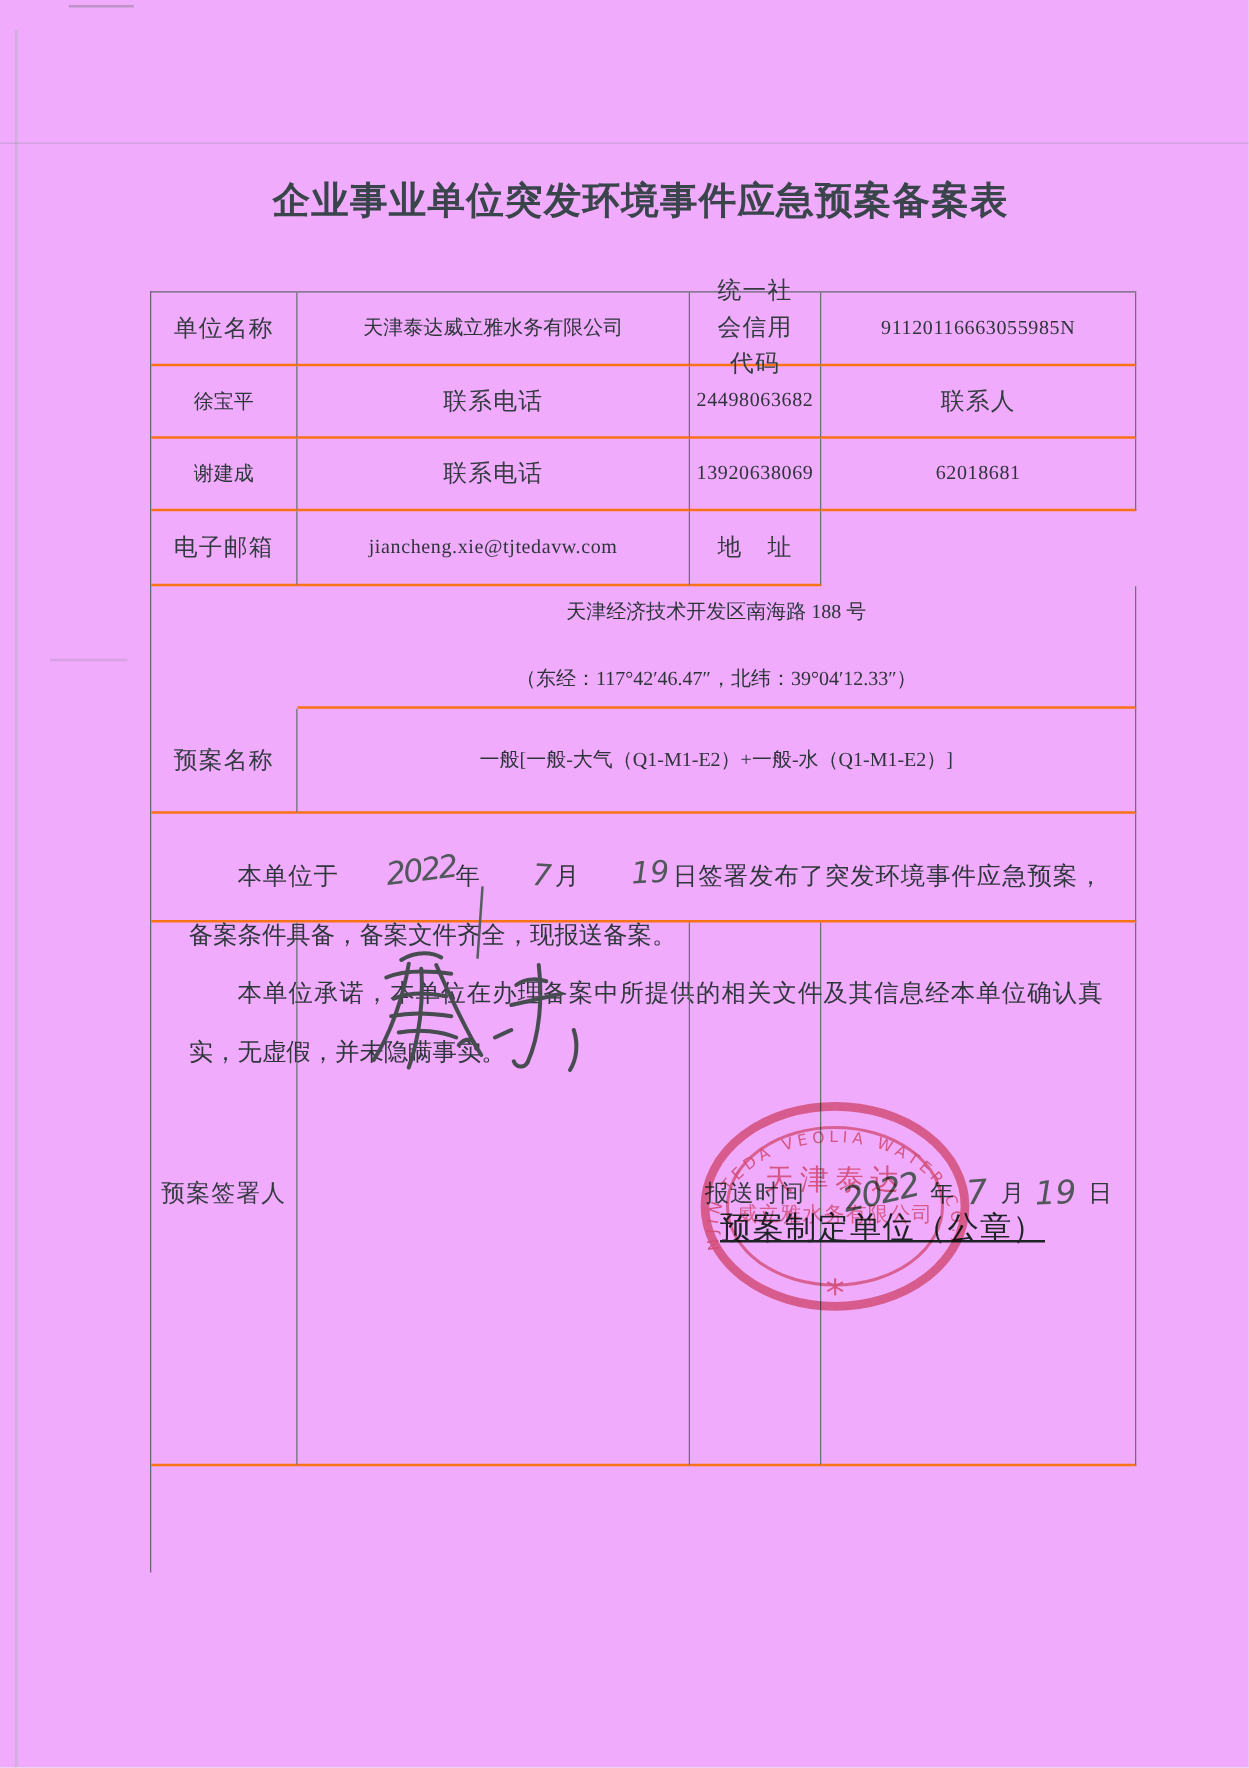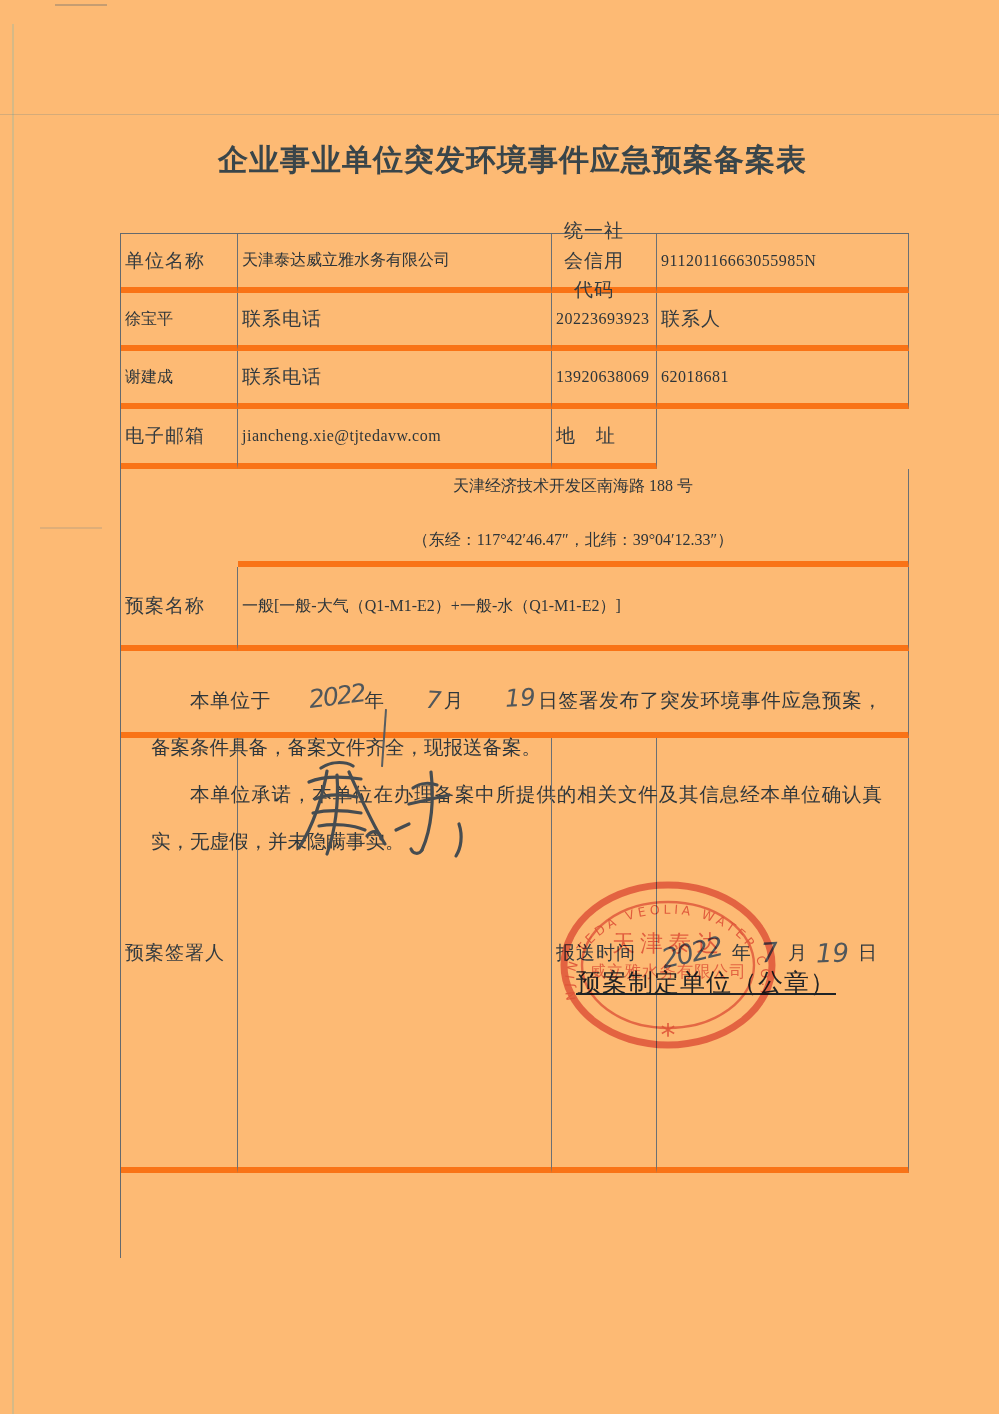--- a/index.html
+++ b/index.html
@@ -1,18 +1,18 @@
 <!DOCTYPE html>
 <html><head>
 <meta charset="utf-8">
 <style>
   html,body{margin:0;padding:0;background:#e8e8e8;}
   .page{
     position:relative;width:999px;height:1414px;margin:0 auto;
-    background:#fdba74;overflow:hidden;
+    background:#f0abfc;overflow:hidden;
     font-family:"Liberation Serif","DejaVu Serif",serif;
     color:#2f373c;
   }
   
   .scan-edge-v{position:absolute;left:12px;top:24px;bottom:0;width:2px;background:rgba(150,185,162,0.38);}
   .scan-line-h{position:absolute;left:0;right:0;top:114px;height:1px;background:rgba(110,132,136,0.28);}
   .scan-smudge{position:absolute;left:40px;top:527px;width:62px;height:2px;background:rgba(120,132,136,0.22);}
   .scan-topmark{position:absolute;left:55px;top:4px;width:52px;height:2px;background:rgba(95,104,108,0.35);}
 
   .doc-title{
@@ -23,22 +23,22 @@
 
   .form-table{
     position:absolute;left:120px;top:233px;width:788px;
     display:grid;
     grid-template-columns:117px 314px 105px 252px;
     grid-template-rows:59px 58px 58px 60px 98px 84px 87px 435px 85px;
     border-top:1px solid #64696d;border-left:1px solid #64696d;
     background:transparent;
   }
   .cell{
-    border-right:1px solid #6b7074;border-bottom:6px solid #f97316;
-    display:flex;align-items:center;justify-content:flex-start;
+    border-right:1px solid #6b7074;border-bottom:2px solid #f97316;
+    display:flex;align-items:center;justify-content:center;
     text-align:center;box-sizing:border-box;padding:2px 4px;
   }
   .lab{font-size:19px;color:#333b40;letter-spacing:1px;}
   .lab .wrap4{display:inline-block;width:4em;line-height:1.55;letter-spacing:1px;}
   .val{font-size:16px;color:#2d353a;}
   .num{font-size:16px;letter-spacing:0.5px;}
   .span3{grid-column:2 / 5;gap:24px;}
   .span4{grid-column:1 / 5;}
   .addr .l1{display:block;line-height:1.9;}
   .addr{flex-direction:column;}
@@ -91,21 +91,21 @@
 
     <div class="cell lab">单位名称</div>
     <div class="cell val">天津泰达威立雅水务有限公司</div>
     <div class="cell lab">
         <span class="wrap4">统一社会信用代码</span>
       </div>
     <div class="cell val num">91120116663055985N</div>
 
     <div class="cell val">徐宝平</div>
     <div class="cell lab">联系电话</div>
-    <div class="cell val num">20223693923</div>
+    <div class="cell val num">24498063682</div>
 
     <div class="cell lab">联系人</div>
     <div class="cell val">谢建成</div>
     <div class="cell lab">联系电话</div>
     <div class="cell val num">13920638069</div>
 
     <div class="cell val num">62018681</div>
     <div class="cell lab">电子邮箱</div>
     <div class="cell val num">jiancheng.xie@tjtedavw.com</div>
 

